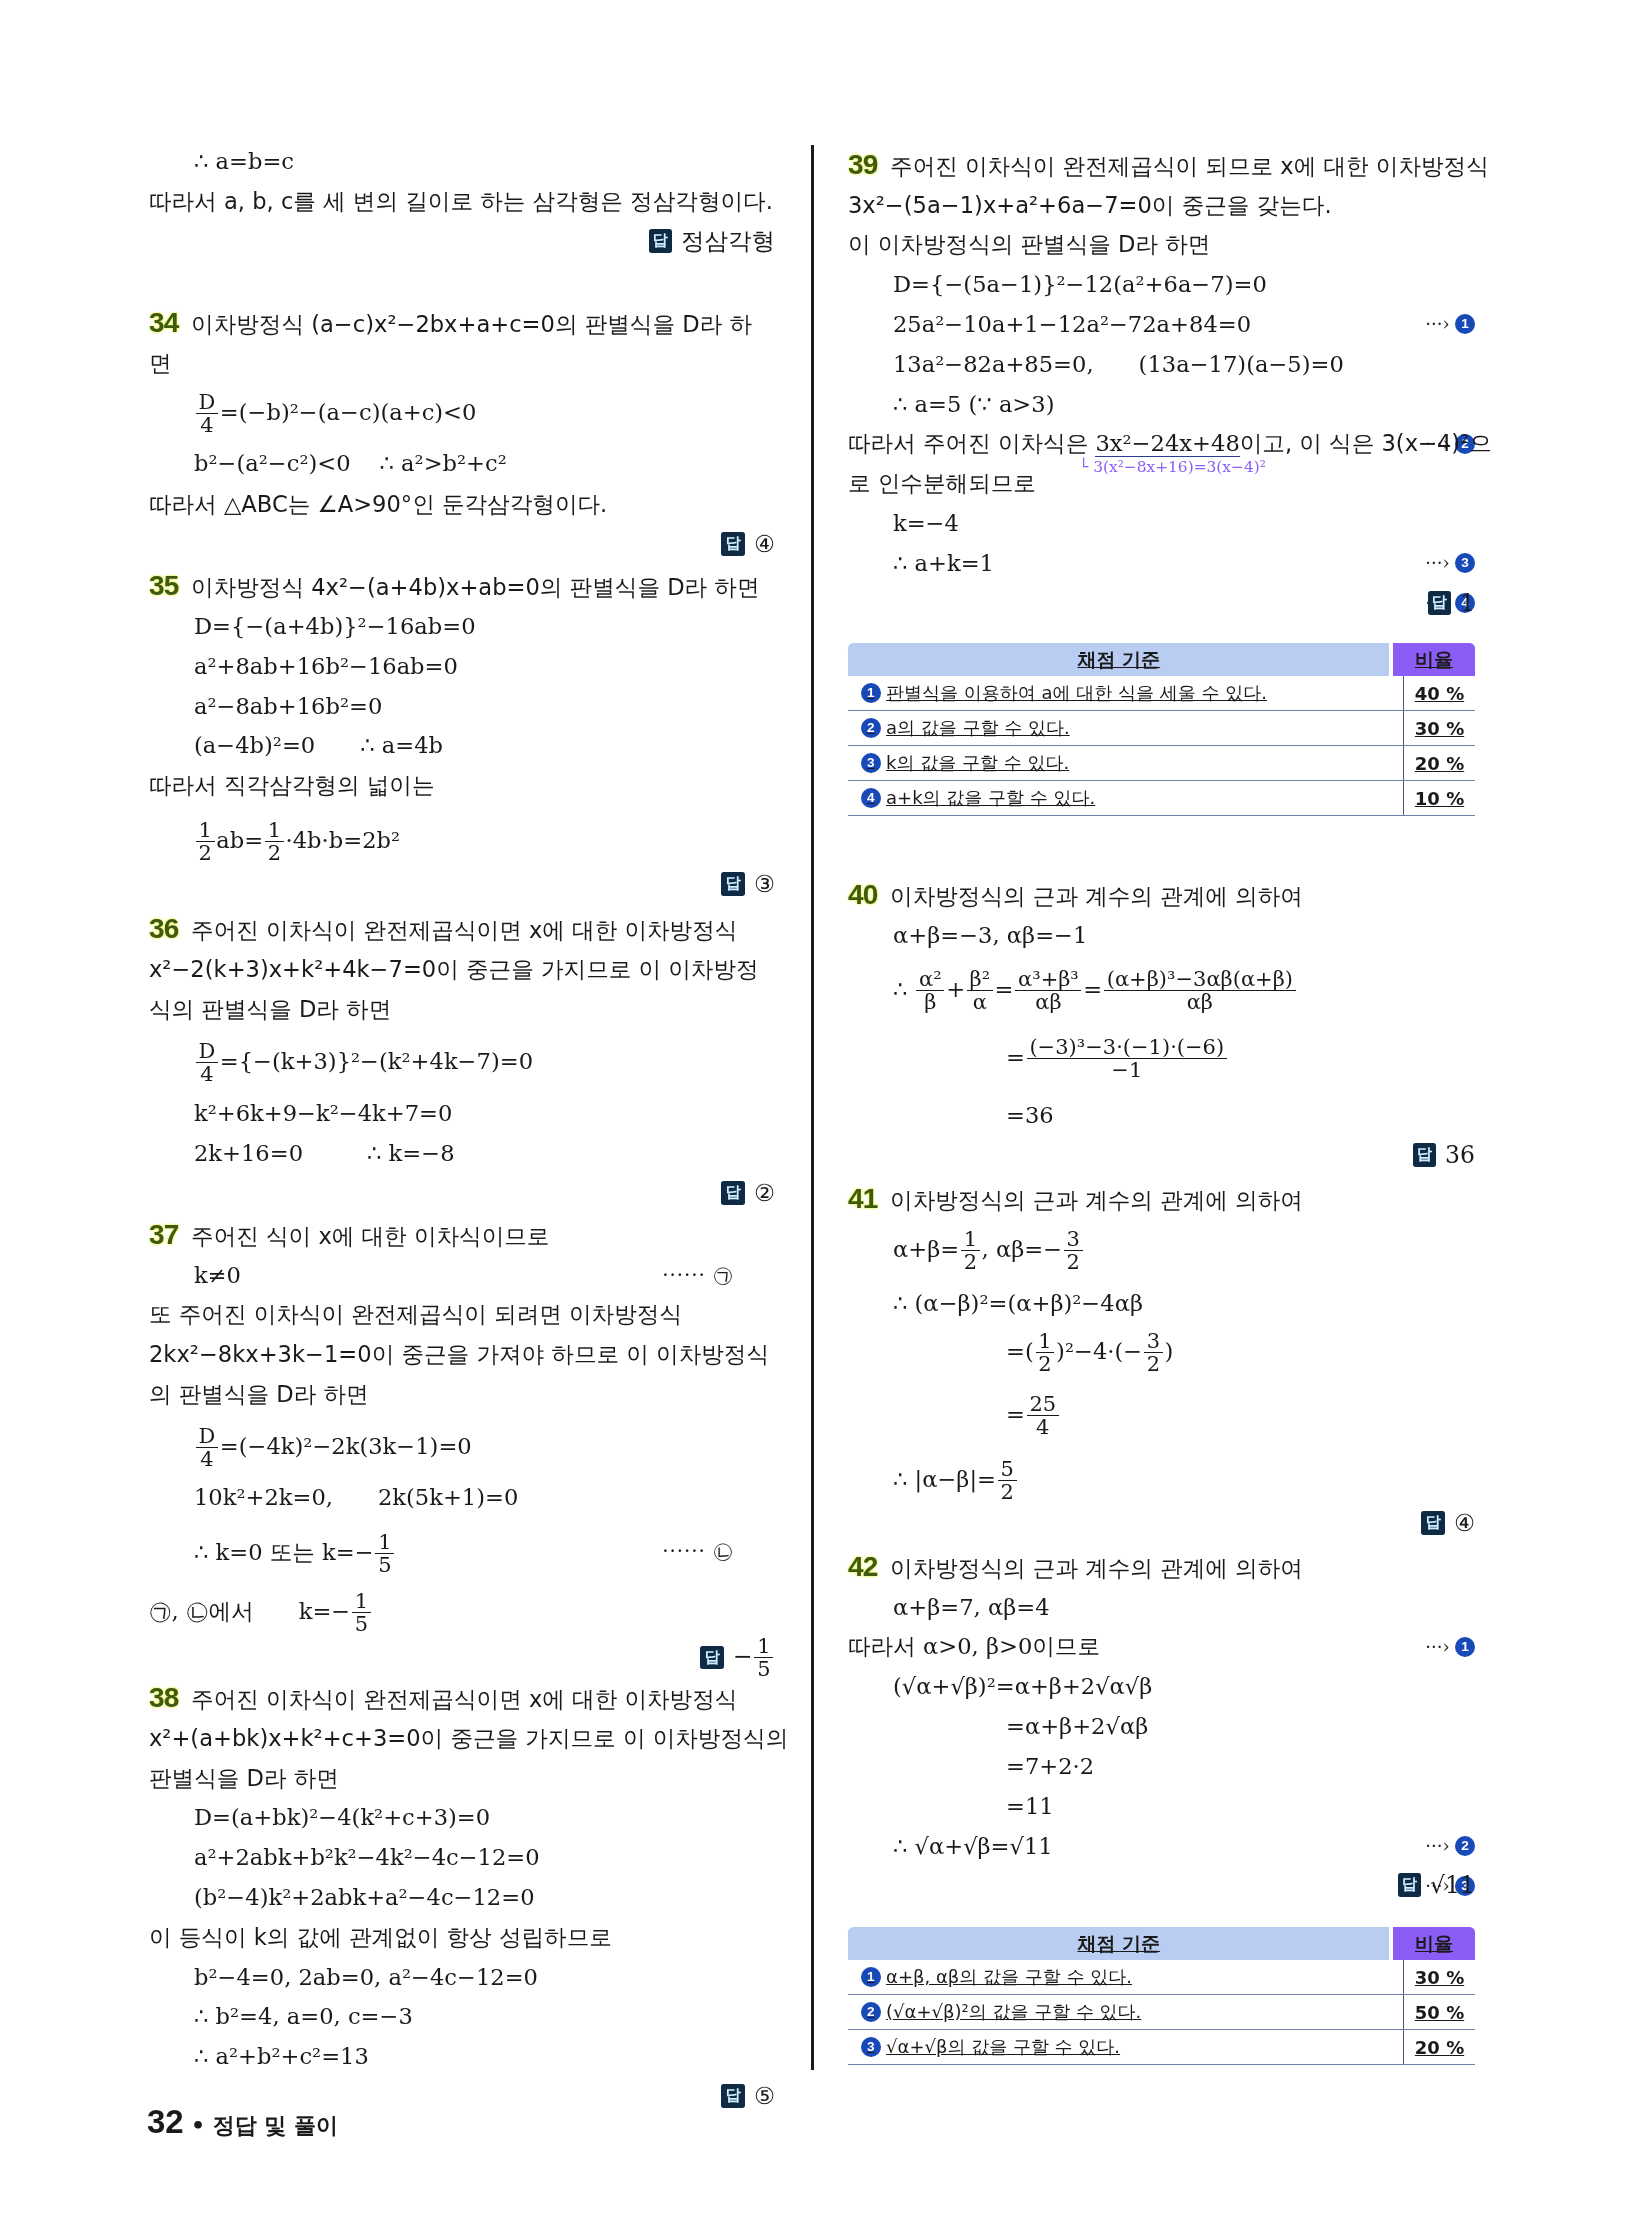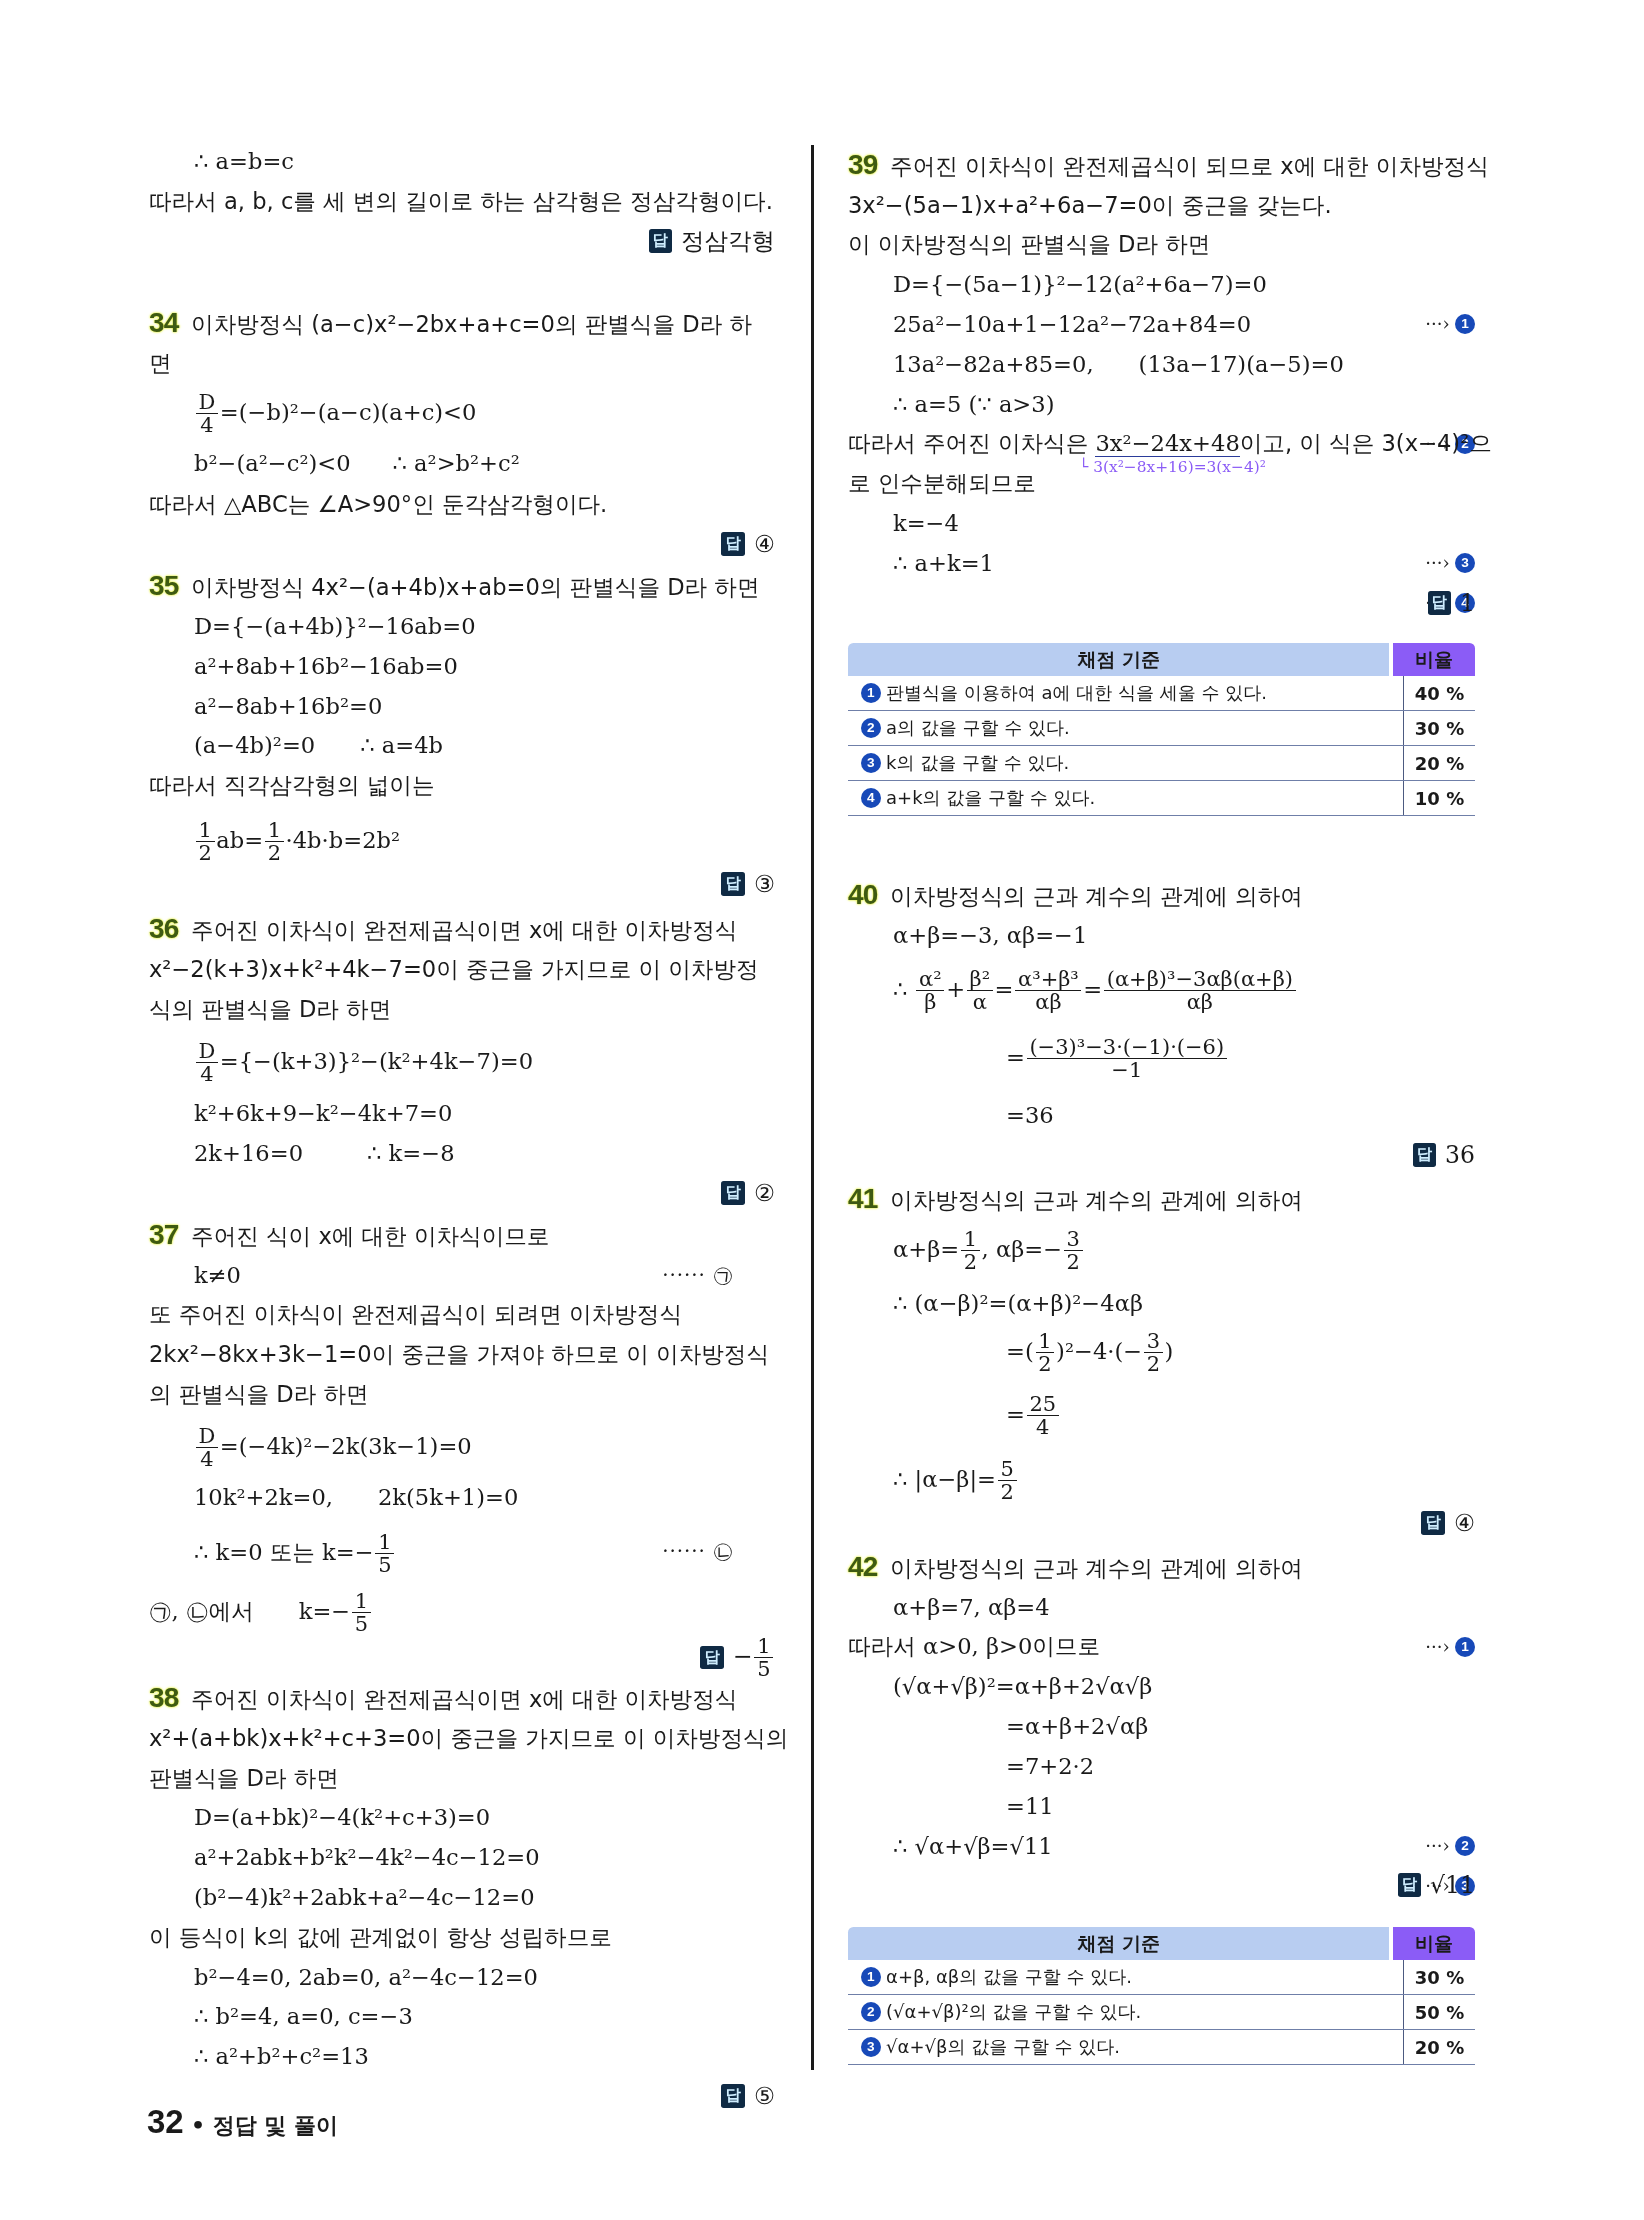--- a/index.html
+++ b/index.html
@@ -20,21 +20,21 @@
             font-size:15.4px;line-height:23.5px;text-align:center;font-weight:bold;}
   .step{position:absolute;right:0;display:flex;align-items:center;gap:5.4px;font-size:18px;color:#222;}
   .step-badge{display:inline-block;width:20px;height:20px;border-radius:50%;background:#1749b8;color:#fff;
               font-size:13.6px;line-height:20px;text-align:center;font-weight:bold;font-family:"Liberation Sans",sans-serif;}
   .marker{position:absolute;right:41px;font-size:20px;letter-spacing:0.9px;}
   .frac{display:inline-flex;flex-direction:column;align-items:center;vertical-align:middle;line-height:1.05;margin:0 1.8px;font-size:21px;}
   .frac .num{border-bottom:1.4px solid #1a1a1a;padding:0 2.7px;}
   .frac .den{padding:0 2.7px;}
   .underline{border-bottom:1.8px solid #2a3b9a;}
   .note{position:absolute;font-size:15.4px;color:#8b5cf6;font-family:"DejaVu Serif",serif;}
-  .rubric{position:absolute;left:0;width:627px;}
+  .rubric{position:absolute;left:0;width:627px;text-decoration:underline;}
   .r-head{display:flex;height:33px;}
   .r-head .c1{flex:1;background:#b8cdf1;border-radius:5.4px 0 0 0;display:flex;align-items:center;justify-content:center;
               font-weight:bold;font-size:19px;margin-right:3.6px;}
   .r-head .c2{width:82px;background:#8b5cf6;border-radius:0 5.4px 0 0;display:flex;align-items:center;justify-content:center;
               font-weight:bold;font-size:19px;}
   .r-row{display:flex;height:34px;border-bottom:1.8px solid #6f7fa8;}
   .r-row .c1{flex:1;display:flex;align-items:center;font-size:18px;padding-left:12.7px;gap:5.4px;white-space:nowrap;}
   .r-row .c2{width:71px;border-left:1.8px solid #4c5a80;display:flex;align-items:center;justify-content:center;font-size:18px;font-weight:bold;}
   .footer{position:absolute;left:147px;top:2103px;display:flex;align-items:baseline;gap:7.2px;}
   .footer .pg{font-family:"Liberation Sans",sans-serif;font-weight:bold;font-size:33px;}
@@ -60,21 +60,21 @@
     <span class="pnum">34</span><span>이차방정식 (a−c)x²−2bx+a+c=0의 판별식을 D라 하</span>
   </div>
   <div class="line" style="top:343px">면</div>
   <div class="line math ind" style="top:391px">
     <span class="frac">
         <span class="num">D</span>
         <span class="den">4</span>
       </span><span>=(−b)²−(a−c)(a+c)&lt;0</span>
   </div>
   <div class="line math ind" style="top:443px">
-    <span>b²−(a²−c²)&lt;0</span><span style="margin-left:42px">∴ a²&gt;b²+c²</span>
+    <span>b²−(a²−c²)&lt;0</span><span style="margin-left:29px">∴ a²&gt;b²+c²</span>
   </div>
   <div class="line" style="top:484px">
     <span>따라서 △ABC는 ∠A&gt;90°인 둔각삼각형이다.</span>
     <span class="ans">
       <span class="ans-icon">답</span>
       <span>④</span>
     </span>
   </div>
 
   <div class="line" style="top:566px">

